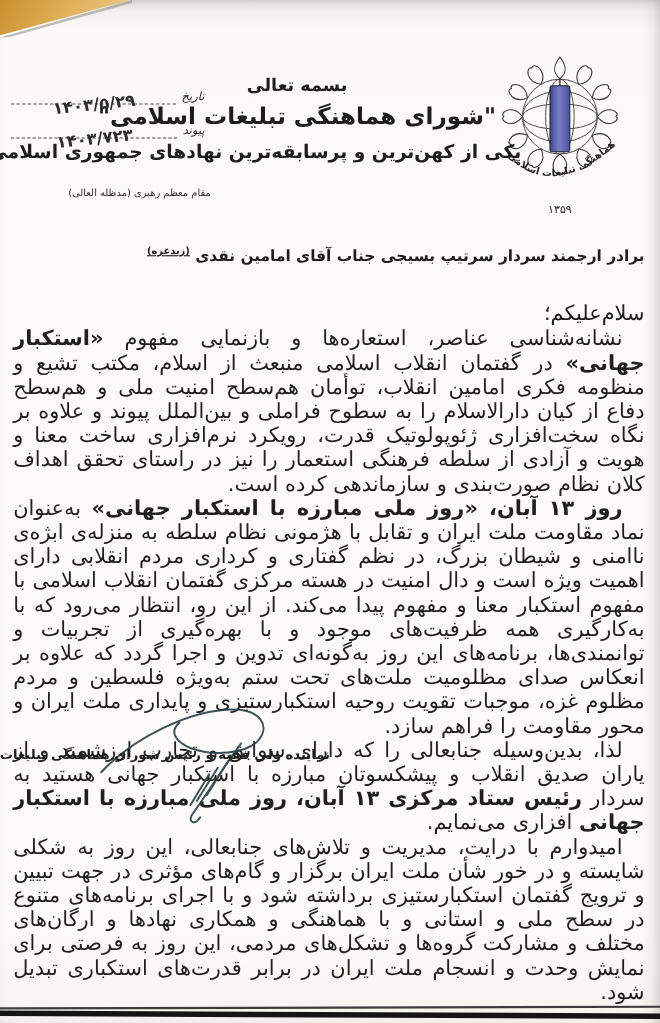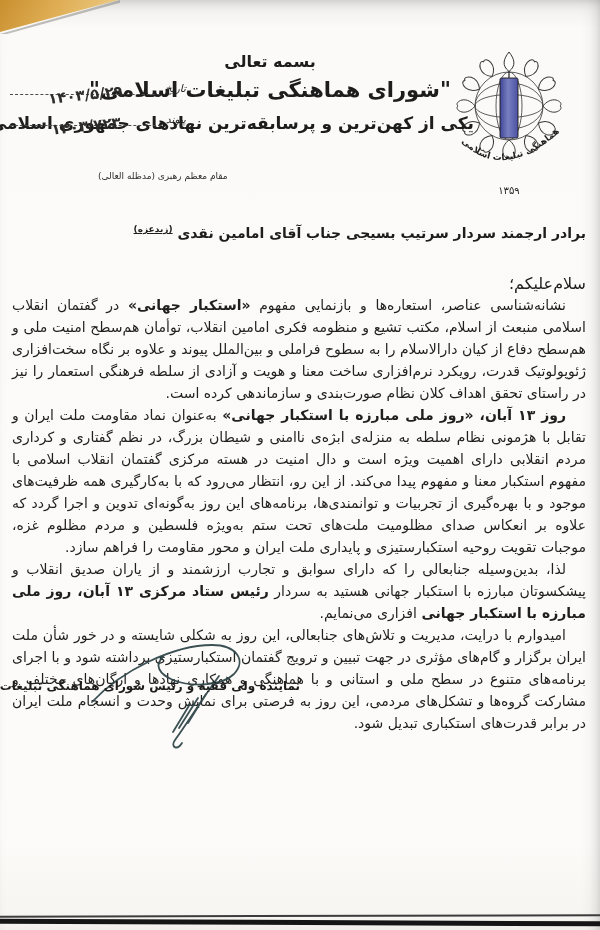--- a/index.html
+++ b/index.html
@@ -17,42 +17,42 @@
   }
   .corner-edge{
     position:absolute;top:0;left:0;width:120px;height:34px;
     background:transparent;
     clip-path:polygon(0 100%,100% 0,100% 8%,2% 104%);
     background-color:#8a8a86;opacity:.55;
   }
   
   .logo{position:absolute;top:44px;right:30px;width:120px;height:156px;}
   
-  .masthead{position:absolute;top:52px;left:66px;width:408px;text-align:center;direction:rtl;}
+  .masthead{position:absolute;top:68px;left:66px;width:408px;text-align:center;direction:rtl;}
   .bismillah{font-size:16px;font-weight:bold;letter-spacing:.5px;}
   .orgname{font-size:21px;font-weight:bold;margin-top:7px;}
   .tagline{font-size:17px;font-weight:bold;margin-top:11px;white-space:nowrap;}
-  .attribution{position:absolute;top:171px;left:62px;font-size:9px;color:#2e2e2e;direction:rtl;margin-left:36px;}
+  .attribution{position:absolute;top:171px;left:62px;font-size:9px;color:#2e2e2e;direction:rtl;}
   
   .fields{position:absolute;top:64px;left:10px;width:176px;direction:rtl;font-size:10.5px;color:#222;}
   .frow{display:flex;align-items:flex-end;gap:5px;height:31px;}
   .flabel{flex:0 0 auto;padding-bottom:1px;font-style:italic;}
   .fline{flex:1 1 auto;border-bottom:1.6px dashed #4b4b4b;position:relative;height:20px;}
   .hand{
     position:absolute;right:-2px;left:0;bottom:-2px;text-align:center;
     font-size:15px;font-weight:600;color:#2c2c2c;white-space:nowrap;
     transform:rotate(-6deg);transform-origin:100% 100%;
   }
   
   .body{position:absolute;top:224px;left:12px;right:14px;direction:rtl;}
   .recipient{font-size:14px;font-weight:bold;margin-bottom:33px;}
   .hon{font-size:9px;vertical-align:6px;font-weight:bold;text-decoration:underline;}
-  .salutation{font-size:16px;margin-bottom:1px;}
+  .salutation{font-size:19px;margin-bottom:1px;}
   .para{
-    margin:0;font-size:14px;line-height:22px;text-indent:20px;
+    margin:0;font-size:19px;line-height:22px;text-indent:20px;
     text-align:justify;text-align-last:right;color:#1f1f1f;
   }
   .para .b{font-weight:bold;}
   
   .sigblock{position:absolute;top:672px;left:15px;width:285px;text-align:center;direction:rtl;}
   .signame{font-size:13.5px;font-weight:bold;white-space:nowrap;}
   .sigtitle{font-size:12px;font-weight:bold;margin-top:7px;white-space:nowrap;}
   .sig-ink{position:absolute;top:636px;left:78px;width:210px;height:122px;pointer-events:none;}
   
   .bottom-line{position:absolute;left:-4px;right:-4px;top:920px;height:5px;background:#151515;transform:rotate(.25deg);}

